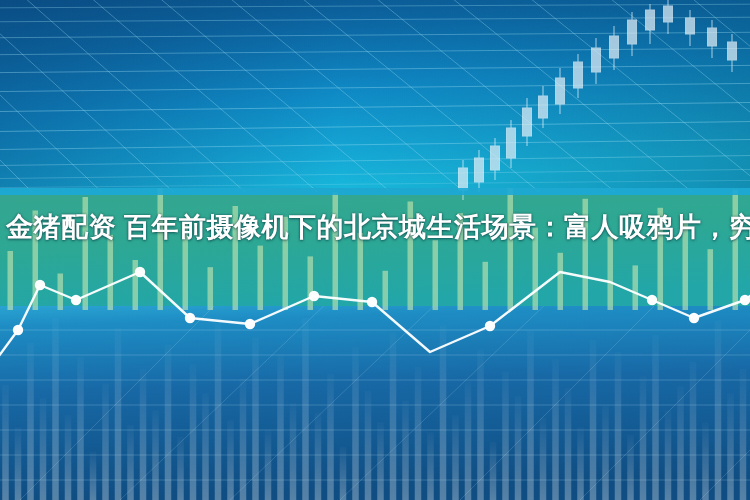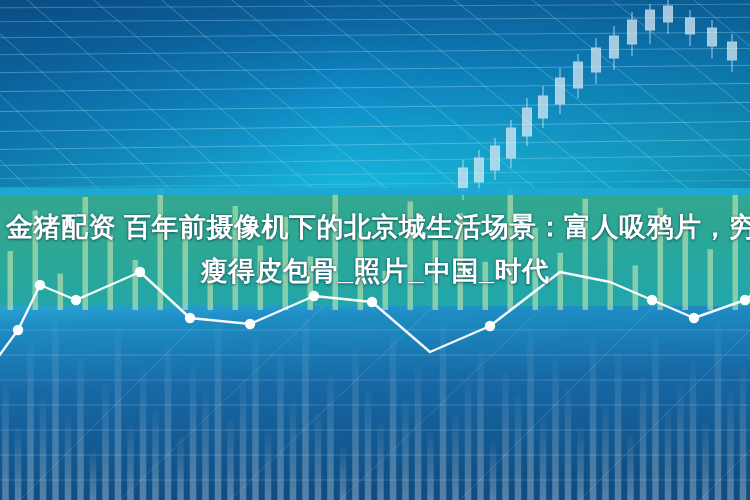--- a/index.html
+++ b/index.html
@@ -309,16 +309,15 @@
         <circle cx="372" cy="302" r="5.2"></circle>
         <circle cx="490" cy="326" r="5.2"></circle>
         <circle cx="652" cy="300" r="5.2"></circle>
         <circle cx="694" cy="318" r="5.2"></circle>
         <circle cx="745" cy="300" r="5.2"></circle>
       </g>
   </svg>
 
   <div id="headline">
     <span class="line1">金猪配资 百年前摄像机下的北京城生活场景：富人吸鸦片，穷人</span>
-    <span class="line2">瘦得皮包骨_照片_中国_时代</span>
   </div>
 
 </div>
 
 </body></html>

